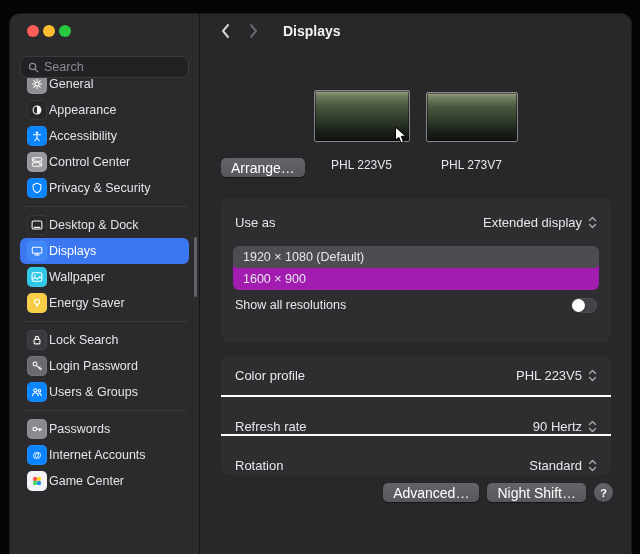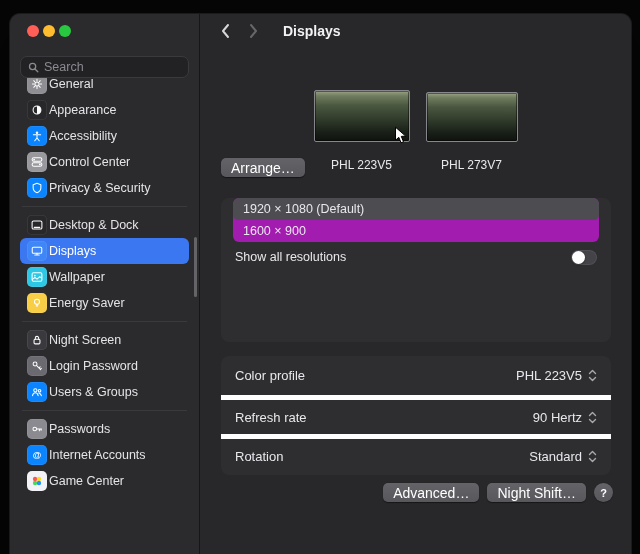--- a/index.html
+++ b/index.html
@@ -58,21 +58,21 @@
   .card1 { top:184px; height:144px; }
   .card2 { top:342px; height:119px; }
   .row { display:flex; justify-content:space-between; align-items:center; padding:0 14px; }
   .row.useas { height:48px; }
   .res-list { margin:0 12px; background:#a21caf; border-radius:6px; overflow:hidden; }
   .res-row { height:22px; line-height:22px; padding:0 10px; font-size:12.5px;
     color:#e8e8ec; border-radius:5px; white-space:nowrap; }
   .res-row.sel { background:#4c4c51; }
   .row.showall { height:30px; font-size:12.5px; }
   .card2 .row { height:39px; }
-  .card2 .row + .row { border-top:5px solid #ffffff; }
+  .card2 .row + .row { border-top:2px solid #ffffff;align-items:flex-end; }
   .lbl { font-size:13px; color:#e8e8ec; }
   .popup { display:flex; align-items:center; gap:6px; font-size:13px; color:#e8e8ec; }
   .toggle { width:26px; height:15px; border-radius:8px; background:#434348; position:relative;
     box-shadow:inset 0 0 0 1px rgba(255,255,255,.07); }
   .toggle .knob { position:absolute; left:1px; top:1px; width:13px; height:13px;
     border-radius:50%; background:#fff; box-shadow:0 1px 2px rgba(0,0,0,.4); }
   .footer { position:absolute; top:469px; right:18px; display:flex; gap:8px; align-items:flex-end; }
   .btn.help { width:19px; height:19px; border-radius:50%; padding:0; font-weight:bold; font-size:11px; }
 </style>
 </head>
@@ -181,21 +181,21 @@
           <span>Energy Saver</span>
         </div>
         <div class="side-sep"></div>
         <div class="side-item">
           <span class="side-icon" style="background:#3a3a3e">
             <svg viewBox="0 0 20 20" width="14" height="14" fill="none" stroke="#fff" stroke-width="1.5" stroke-linecap="round" stroke-linejoin="round">
               <rect x="5.8" y="9" width="8.4" height="6.5" rx="1.5"></rect>
               <path d="M7.6 9V7.2a2.4 2.4 0 014.8 0V9"></path>
             </svg>
           </span>
-          <span>Night Screen</span>
+          <span>Lock Search</span>
         </div>
         <div class="side-item">
           <span class="side-icon" style="background:#6a6a70">
             <svg viewBox="0 0 20 20" width="14" height="14" fill="none" stroke="#fff" stroke-width="1.5" stroke-linecap="round" stroke-linejoin="round">
               <circle cx="7.2" cy="7.2" r="2.8"></circle>
               <path d="M9.2 9.2l6 6M12.8 12.8l1.7-1.7M14.8 14.8l1.5-1.5"></path>
             </svg>
           </span>
           <span>Login Password</span>
         </div>
@@ -272,20 +272,30 @@
 
     <div class="cursor">
       <svg width="13" height="19" viewBox="0 0 13 19">
           <path d="M1.5 1.2v13l3.3-2.9 2.2 5.5 2.5-1-2.2-5.4 4.4-.3z" fill="#fff" stroke="#000" stroke-width="1"></path>
         </svg>
     </div>
 
     <button class="btn btn-arrange">Arrange…</button>
 
     <div class="card card1">
+      <div class="row useas">
+        <span class="lbl">Use as</span>
+        <span class="popup">
+          <span>Extended display</span>
+          <svg width="9" height="13" viewBox="0 0 9 13" fill="none" stroke="#a8a8ae" stroke-width="1.4" stroke-linecap="round" stroke-linejoin="round">
+              <path d="M1.5 4.5L4.5 1.5 7.5 4.5"></path>
+              <path d="M1.5 8.5L4.5 11.5 7.5 8.5"></path>
+            </svg>
+        </span>
+      </div>
       <div class="res-list">
           <div class="res-row sel">1920 × 1080 (Default)</div>
           <div class="res-row">1600 × 900</div>
         </div>
       <div class="row showall">
         <span class="lbl" style="font-size:12.5px">Show all resolutions</span>
         <span class="toggle">
             <span class="knob"></span>
           </span>
       </div>

